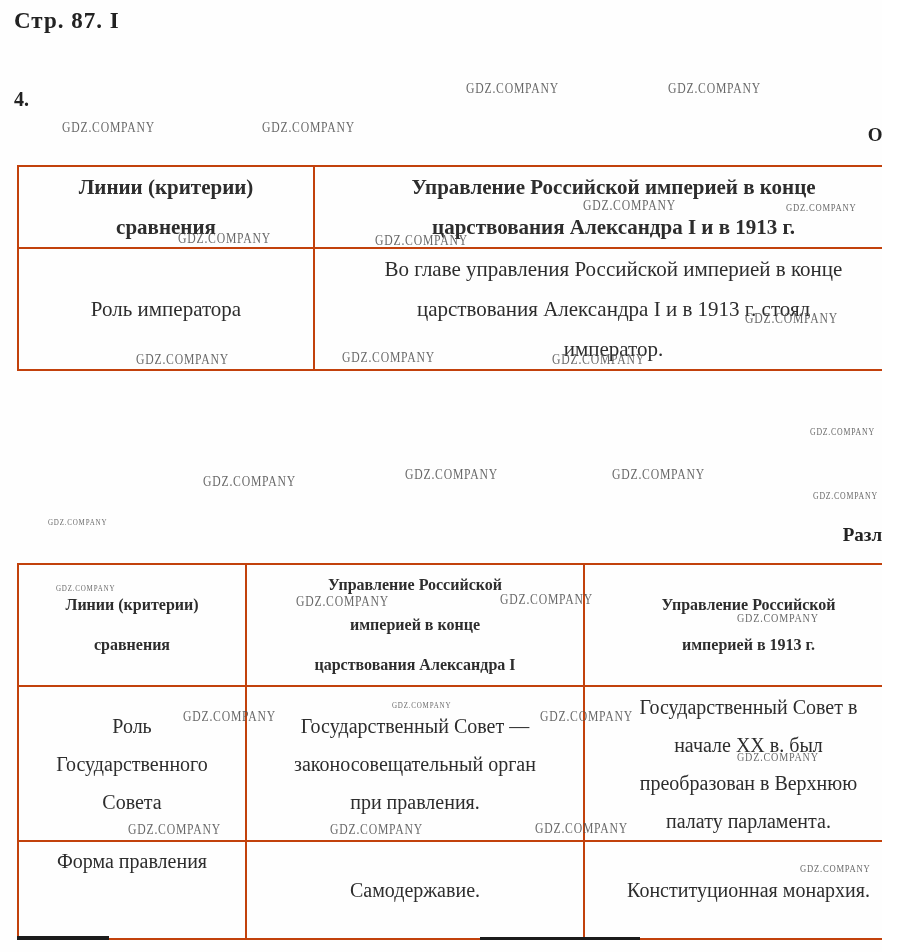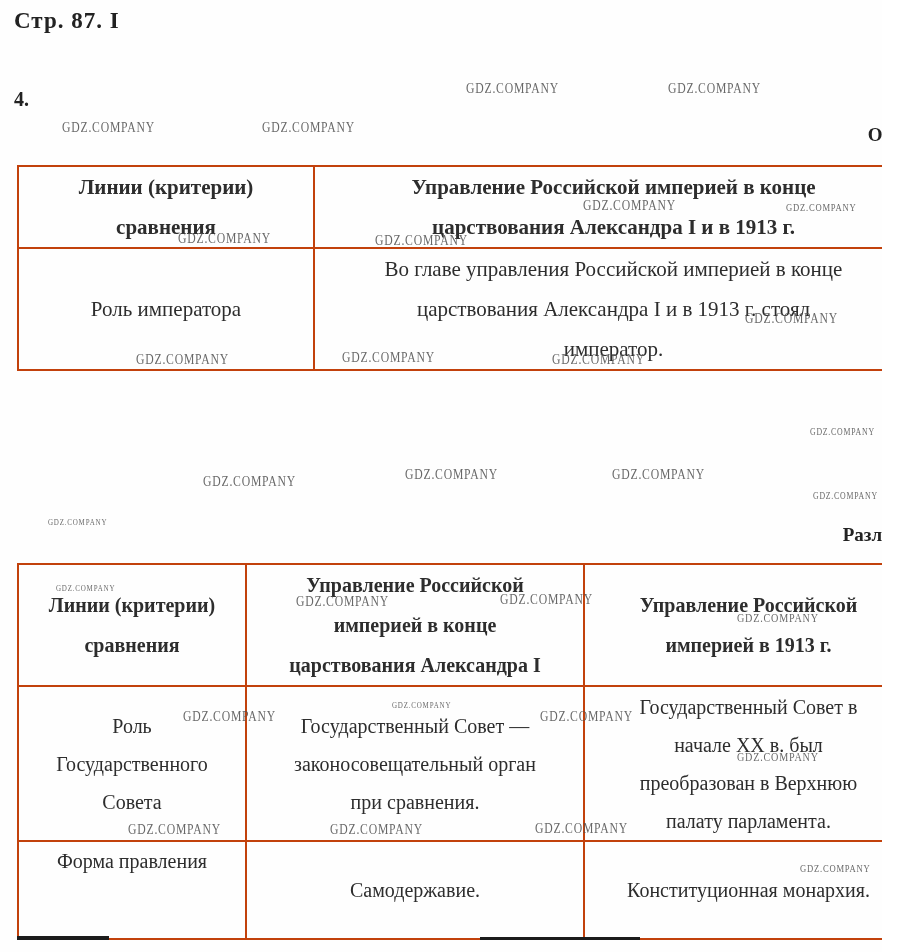--- a/index.html
+++ b/index.html
@@ -31,21 +31,21 @@
   #table-common { top:165px; width:895px; }
   #table-diff   { top:563px; width:895px; }
   th, td {
     border:2px solid #c2410c;
     text-align:center; vertical-align:middle;
     white-space:pre-line; padding:0 6px; overflow:hidden;
     font-weight:normal;
   }
   #table-common th { font-size:21px; font-weight:bold; line-height:40px; }
   #table-common td { font-size:21px; line-height:40px;margin-left:35px; }
-  #table-diff th   { font-size:20px; font-weight:bold; line-height:40px; }
+  #table-diff th   { font-size:16px; font-weight:bold; line-height:40px; }
   #table-diff td.body-row1 { font-size:20px; line-height:38px; }
   #table-diff td.body-row2 { font-size:20px; line-height:26px; }
   td.top-align { vertical-align:top; padding-top:6px; }
 
   .wm {
     position:absolute; white-space:nowrap;
     color:#4f4f4f; opacity:0.85;
     letter-spacing:1px;
     transform:scaleX(0.78); transform-origin:0 0;
     pointer-events:none;
@@ -102,21 +102,21 @@
 царствования Александра I</th>
       <th>Управление Российской
 империей в 1913 г.</th>
     </tr>
     <tr style="height:155px">
       <td class="body-row1">Роль
 Государственного
 Совета</td>
       <td class="body-row1">Государственный Совет —
 законосовещательный орган
-при сравнения.</td>
+при правления.</td>
       <td class="body-row1">Государственный Совет в
 начале XX в. был
 преобразован в Верхнюю
 палату парламента.</td>
     </tr>
     <tr style="height:98px">
       <td class="body-row2 top-align">Форма правления</td>
       <td class="body-row2">Самодержавие.</td>
       <td class="body-row2">Конституционная монархия.</td>
     </tr>

